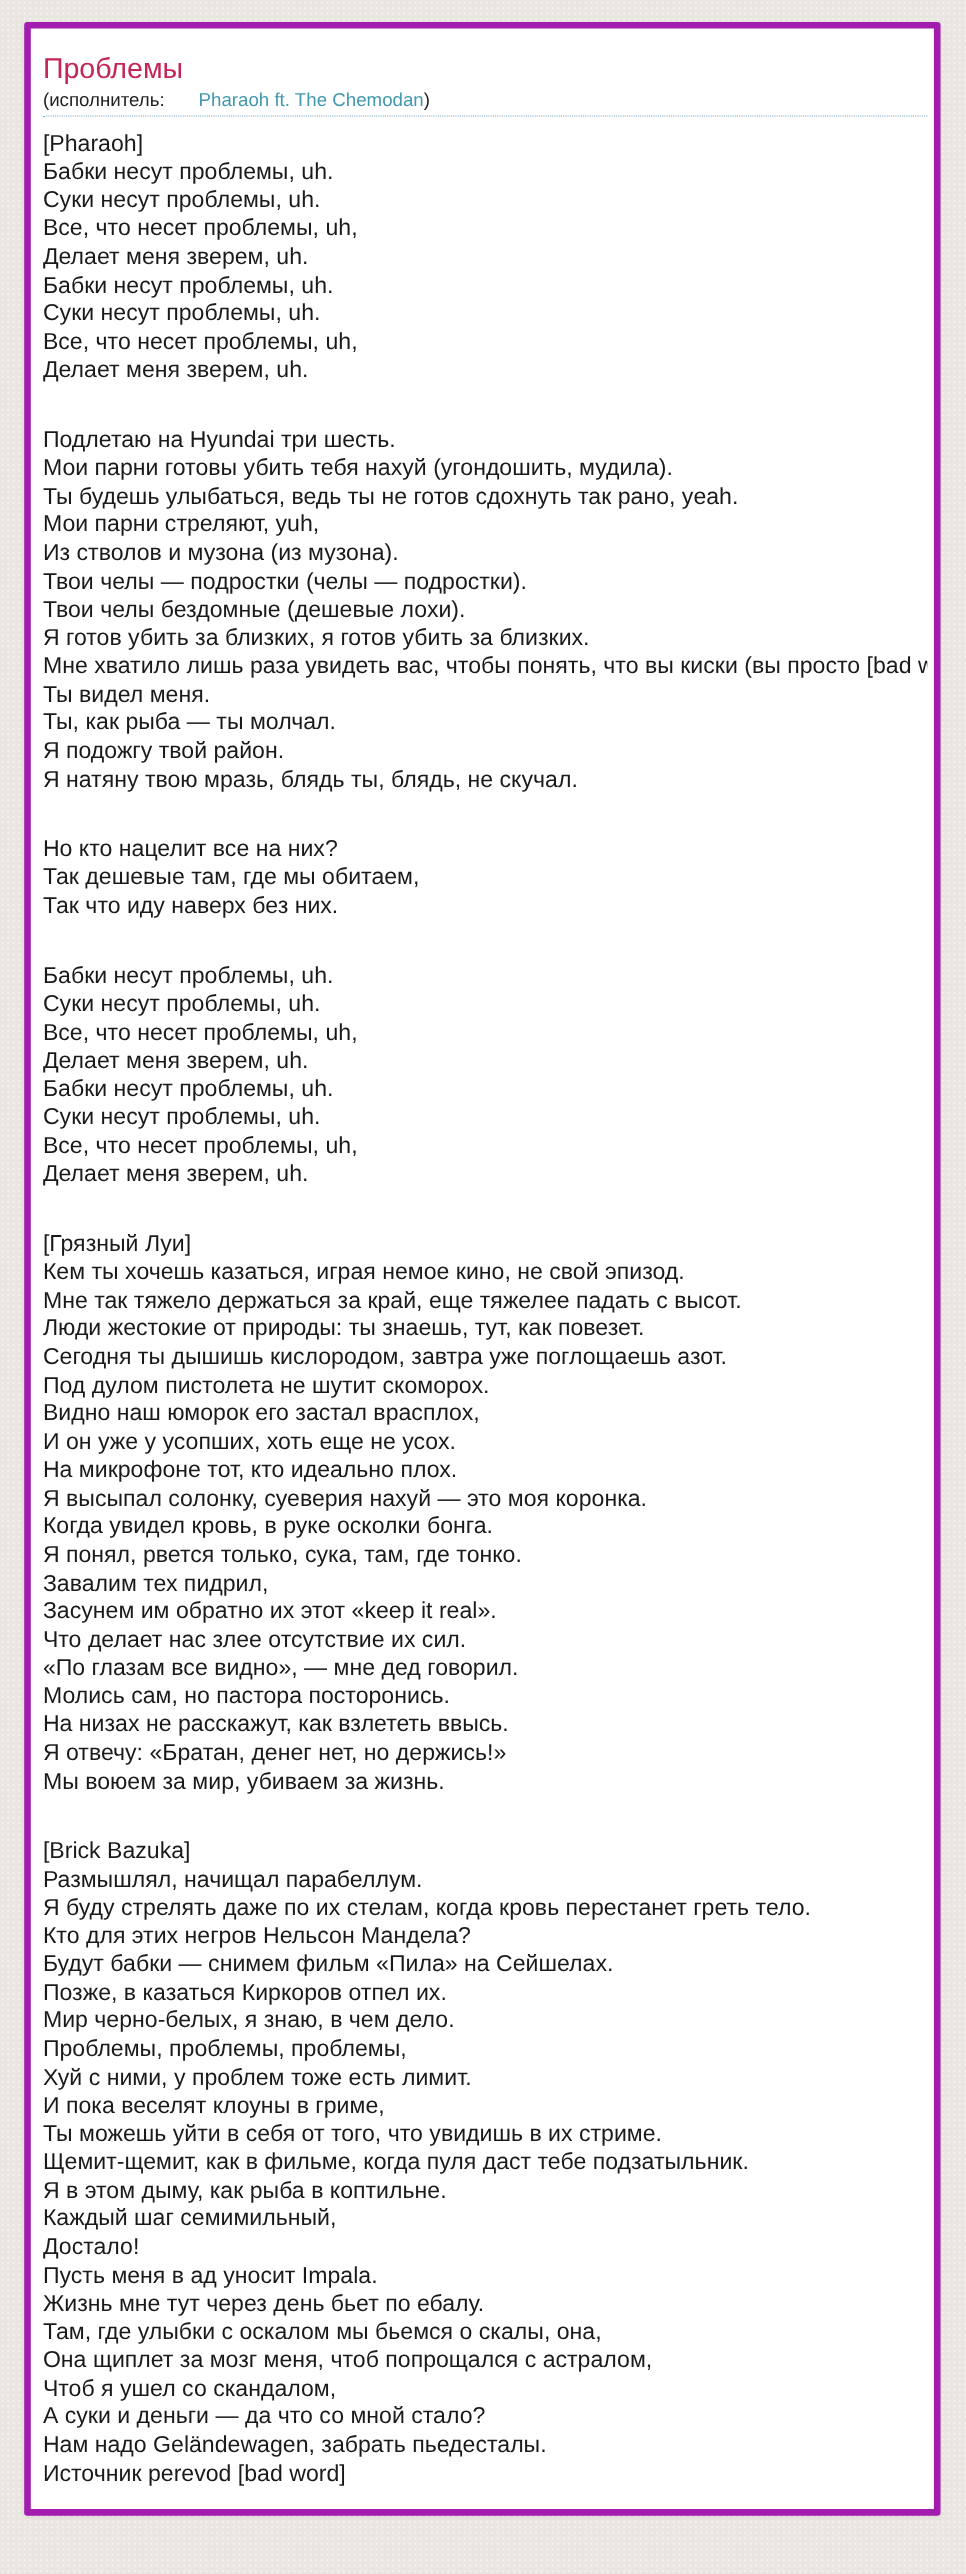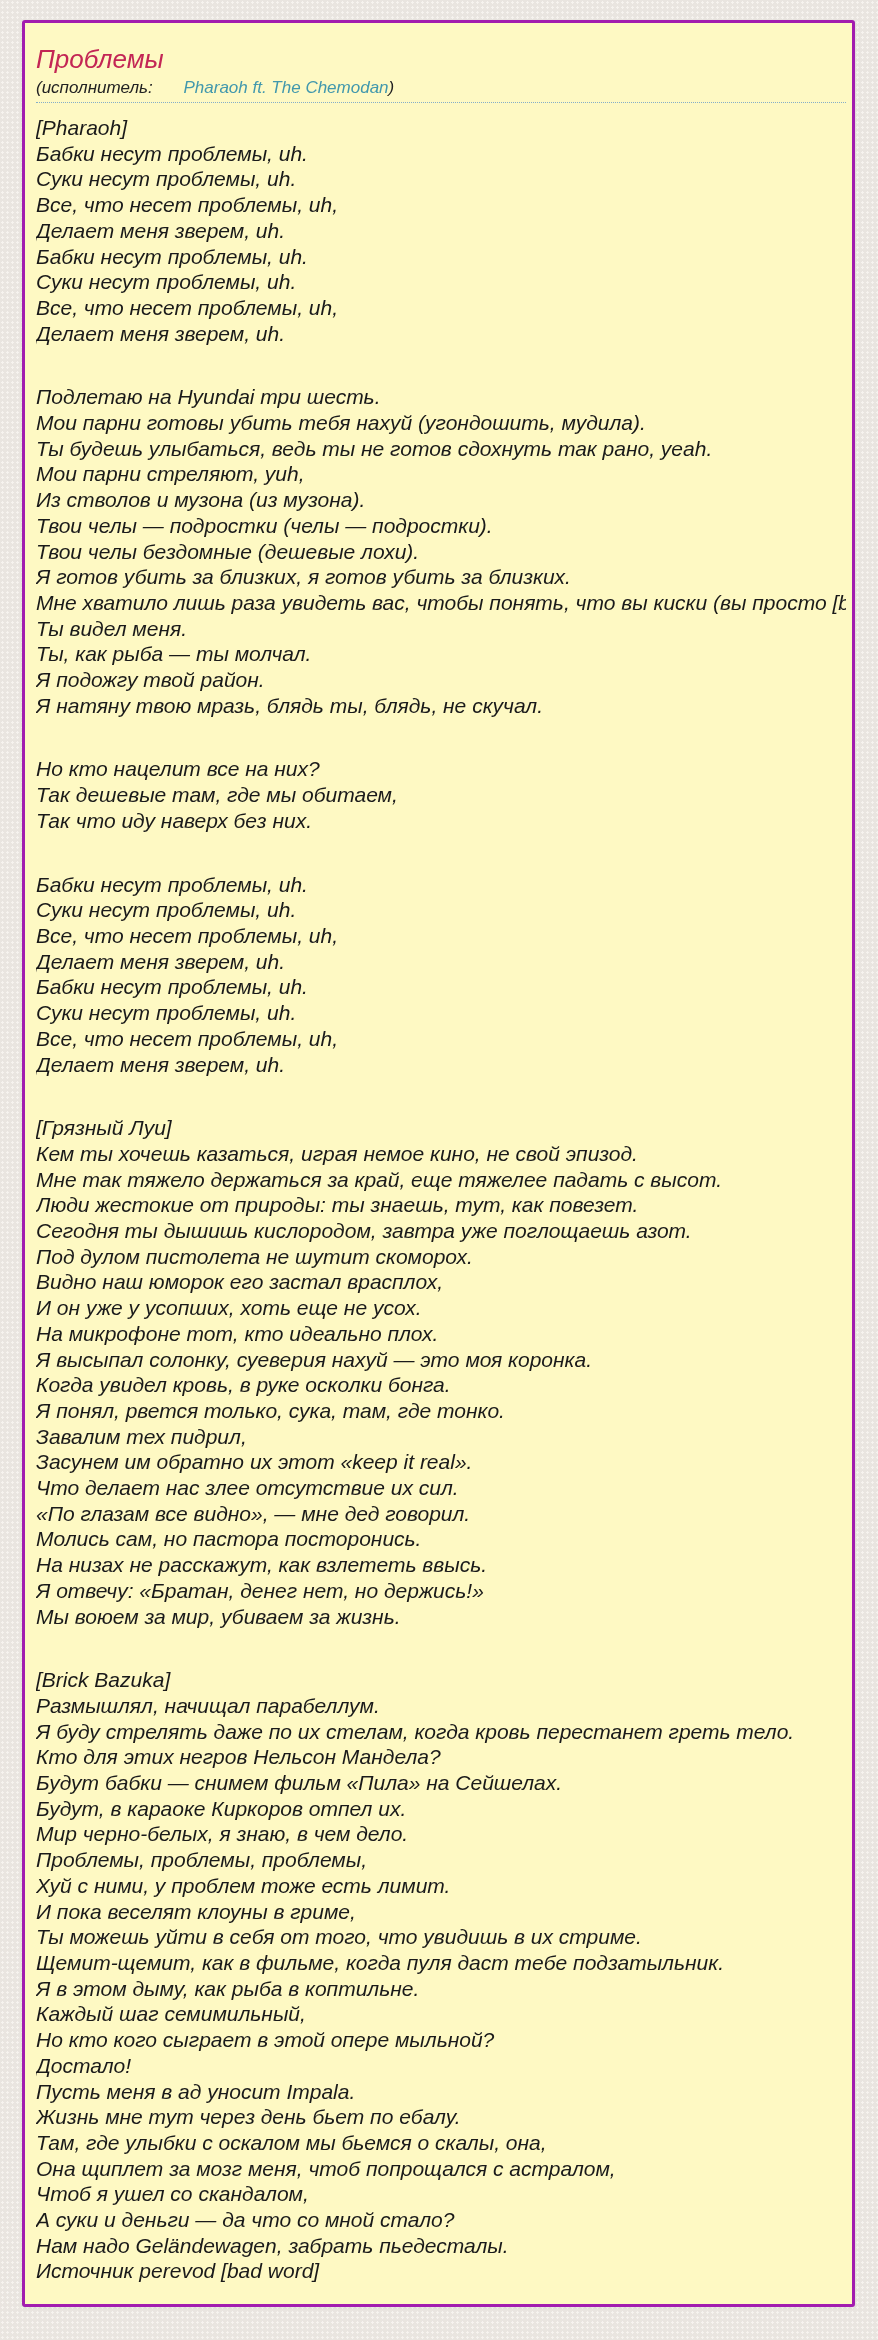--- a/index.html
+++ b/index.html
@@ -12,26 +12,25 @@
     background-color: #e9e5e0;
     background-image: radial-gradient(#f6f3ef 1px, transparent 1.2px);
     background-size: 5px 5px;
     min-height: 2340px;
     box-sizing: border-box;
   }
   .card {
     box-sizing: border-box;
     width: 833px;
     margin: 20px 0 0 22px;
-    background: #fef9c3;
-    border: 3px solid #a21caf;
+    background: #ffffff;
+    border: 6px solid #a21caf;
     border-radius: 3px;
     box-shadow: 0 1px 3px rgba(0,0,0,0.07);
     padding: 21px 6px 20px 11px;
-    font-style: italic;
   }
   .header {
     border-bottom: 1px dotted #84aec9;
     padding-bottom: 4px;
   }
   .title {
     margin: 0;
     font-size: 26px;
     line-height: 30px;
     font-weight: 400;
@@ -130,30 +129,29 @@
         <div class="line">На низах не расскажут, как взлететь ввысь.</div>
         <div class="line">Я отвечу: «Братан, денег нет, но держись!»</div>
         <div class="line">Мы воюем за мир, убиваем за жизнь.</div>
       </div>
       <div class="stanza">
         <div class="line">[Brick Bazuka]</div>
         <div class="line">Размышлял, начищал парабеллум.</div>
         <div class="line">Я буду стрелять даже по их стелам, когда кровь перестанет греть тело.</div>
         <div class="line">Кто для этих негров Нельсон Мандела?</div>
         <div class="line">Будут бабки — снимем фильм «Пила» на Сейшелах.</div>
-        <div class="line">Будут, в караоке Киркоров отпел их.</div>
+        <div class="line">Позже, в казаться Киркоров отпел их.</div>
         <div class="line">Мир черно-белых, я знаю, в чем дело.</div>
         <div class="line">Проблемы, проблемы, проблемы,</div>
         <div class="line">Хуй с ними, у проблем тоже есть лимит.</div>
         <div class="line">И пока веселят клоуны в гриме,</div>
         <div class="line">Ты можешь уйти в себя от того, что увидишь в их стриме.</div>
         <div class="line">Щемит-щемит, как в фильме, когда пуля даст тебе подзатыльник.</div>
         <div class="line">Я в этом дыму, как рыба в коптильне.</div>
         <div class="line">Каждый шаг семимильный,</div>
-        <div class="line">Но кто кого сыграет в этой опере мыльной?</div>
         <div class="line">Достало!</div>
         <div class="line">Пусть меня в ад уносит Impala.</div>
         <div class="line">Жизнь мне тут через день бьет по ебалу.</div>
         <div class="line">Там, где улыбки с оскалом мы бьемся о скалы, она,</div>
         <div class="line">Она щиплет за мозг меня, чтоб попрощался с астралом,</div>
         <div class="line">Чтоб я ушел со скандалом,</div>
         <div class="line">А суки и деньги — да что со мной стало?</div>
         <div class="line">Нам надо Geländewagen, забрать пьедесталы.</div>
         <div class="line">Источник perevod [bad word]</div>
       </div>

